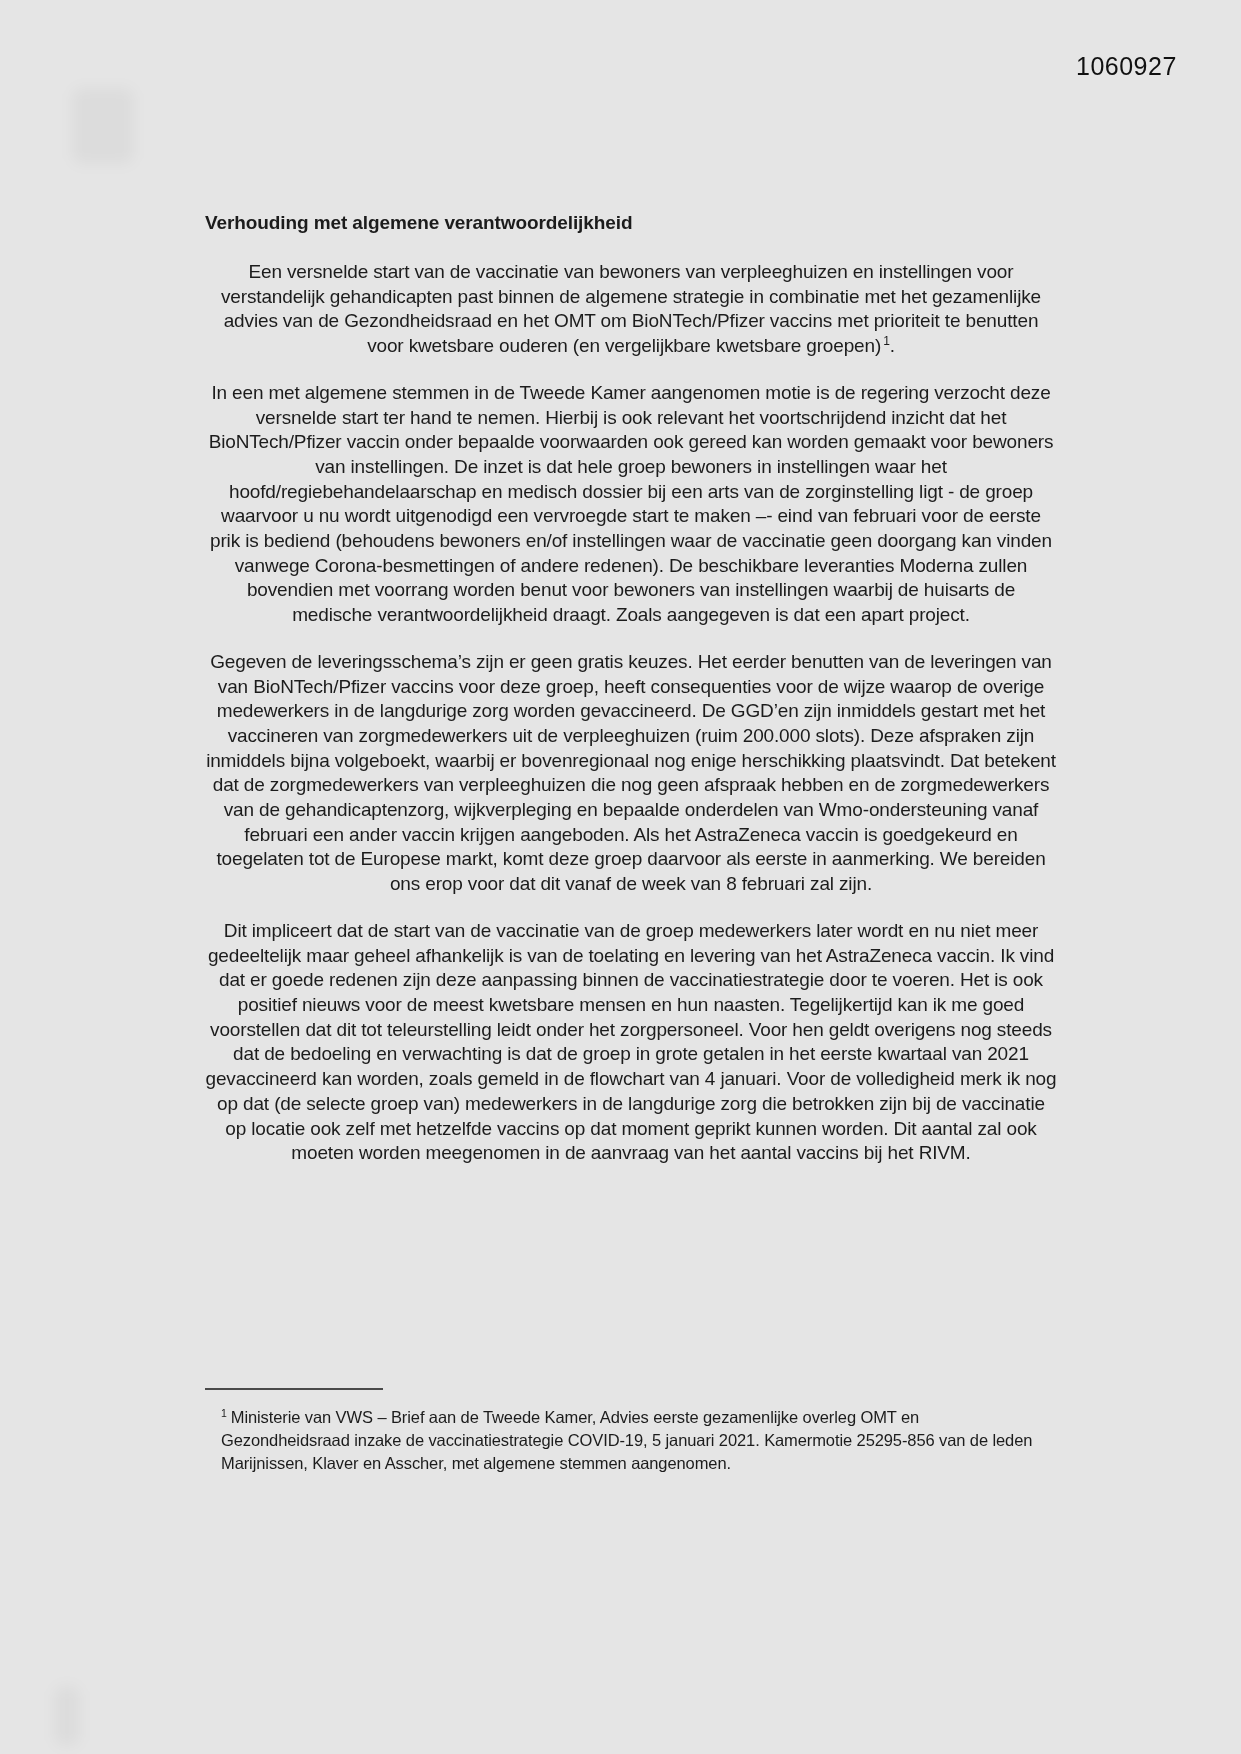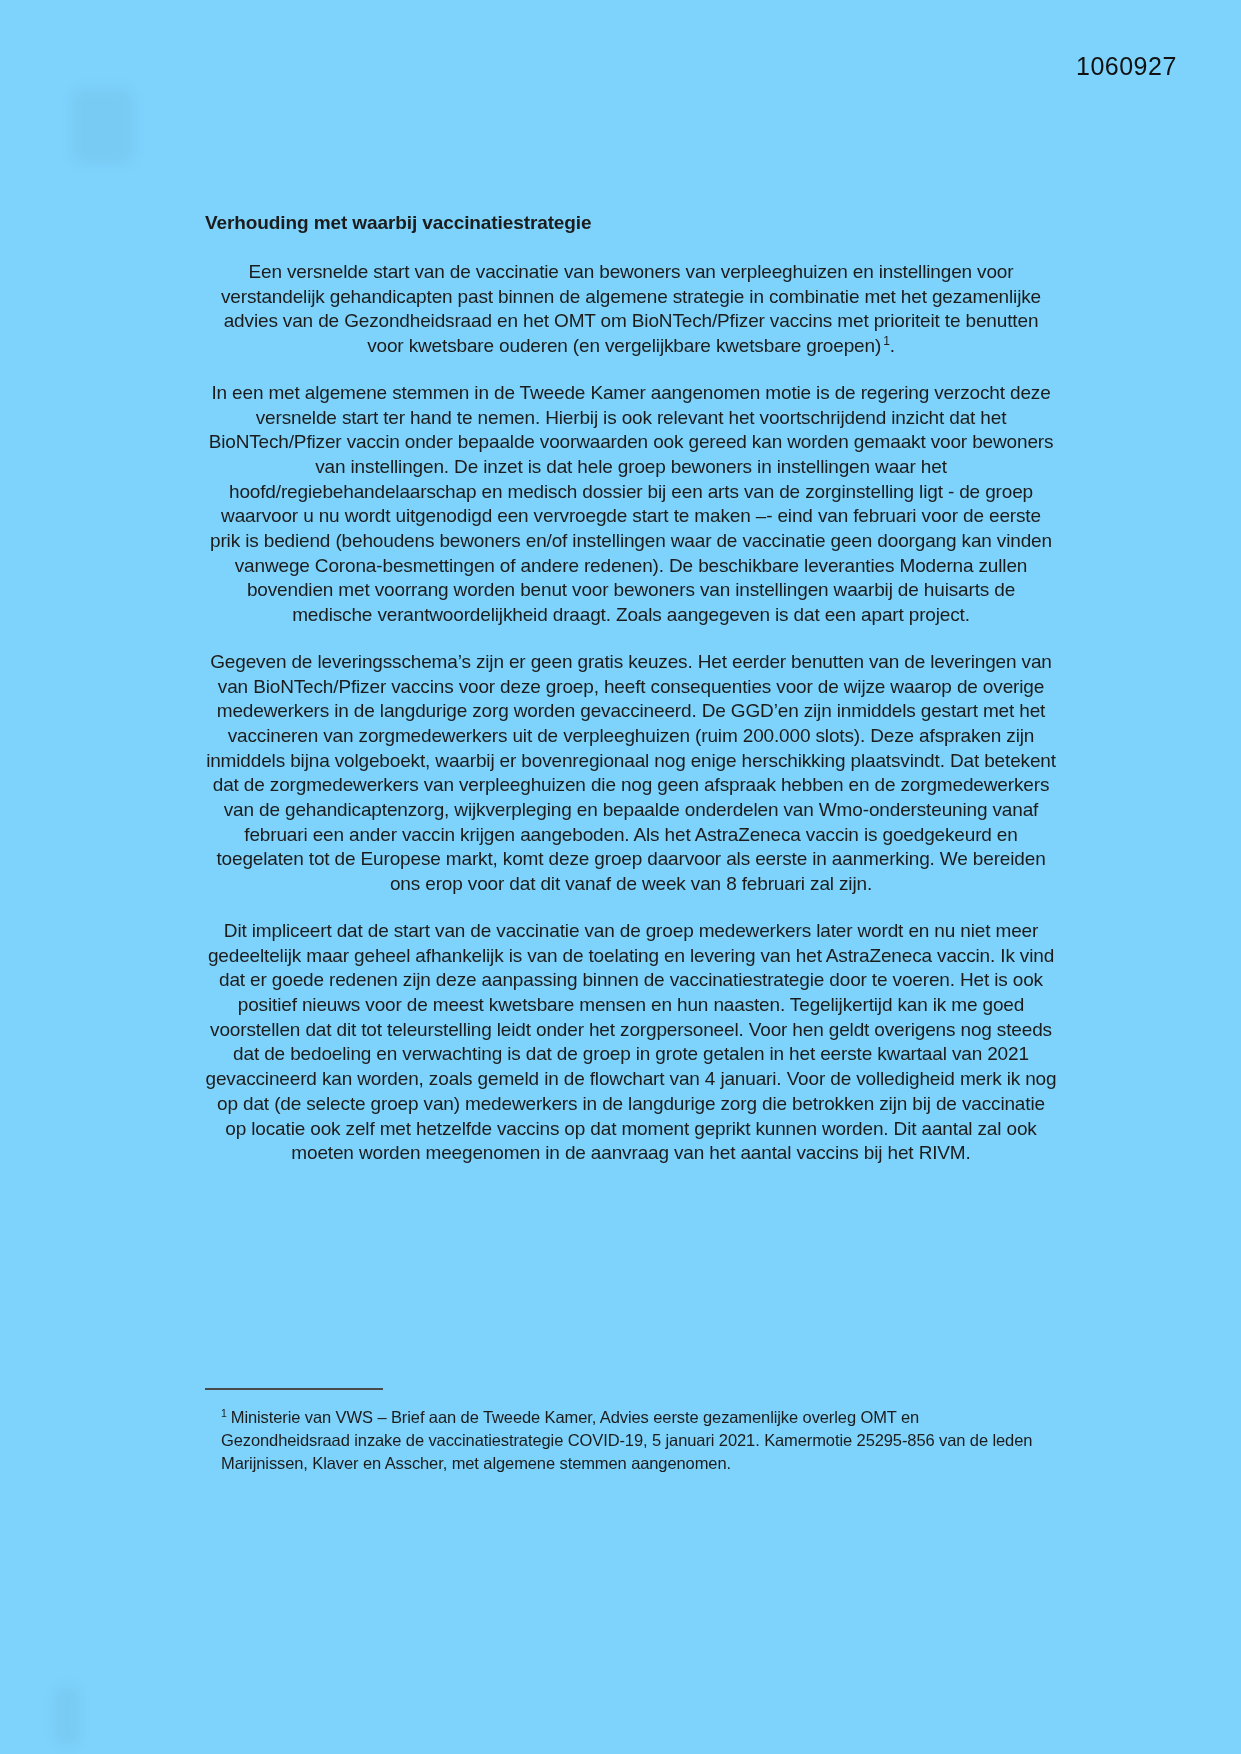--- a/index.html
+++ b/index.html
@@ -82,30 +82,30 @@
   .footnote .fnmark {
     font-size: 10.5px;
     vertical-align: super;
     line-height: 0;
     margin-right: 4px;
   }
 </style>
 </head>
 <body>
 
-<div class="page" style="color: rgb(28, 28, 28); background: #7dd3fc;">
+<div class="page" style="color: rgb(28, 28, 28); background: #e5e5e5;">
 
   <div class="scan-artifact artifact-1"></div>
   <div class="scan-artifact artifact-2"></div>
 
   <div class="doc-number">1060927</div>
 
   <main class="body-column">
 
-    <h1 class="heading">Verhouding met waarbij vaccinatiestrategie</h1>
+    <h1 class="heading">Verhouding met algemene verantwoordelijkheid</h1>
 
     <p class="para"><span>Een versnelde start van de vaccinatie van bewoners van verpleeghuizen en instellingen voor verstandelijk gehandicapten past binnen de algemene strategie in combinatie met het gezamenlijke advies van de Gezondheidsraad en het OMT om BioNTech/Pfizer vaccins met prioriteit te benutten voor kwetsbare ouderen (en vergelijkbare kwetsbare groepen)</span><sup class="fnref">1</sup><span>.</span></p>
 
     <p class="para">In een met algemene stemmen in de Tweede Kamer aangenomen motie is de regering verzocht deze versnelde start ter hand te nemen. Hierbij is ook relevant het voortschrijdend inzicht dat het BioNTech/Pfizer vaccin onder bepaalde voorwaarden ook gereed kan worden gemaakt voor bewoners van instellingen. De inzet is dat hele groep bewoners in instellingen waar het hoofd/regiebehandelaarschap en medisch dossier bij een arts van de zorginstelling ligt -  de groep waarvoor u nu wordt uitgenodigd een vervroegde start te maken –- eind van februari voor de eerste prik is bediend (behoudens bewoners en/of instellingen waar de vaccinatie geen doorgang kan vinden vanwege Corona-besmettingen of andere redenen). De beschikbare leveranties Moderna zullen bovendien met voorrang worden benut voor bewoners van instellingen waarbij de huisarts de medische verantwoordelijkheid draagt. Zoals aangegeven is dat een apart project.</p>
 
     <p class="para">Gegeven de leveringsschema’s zijn er geen gratis keuzes. Het eerder benutten van de leveringen van van BioNTech/Pfizer vaccins voor deze groep, heeft consequenties voor de wijze waarop de overige medewerkers in de langdurige zorg worden gevaccineerd. De GGD’en zijn inmiddels gestart met het vaccineren van zorgmedewerkers uit de verpleeghuizen (ruim 200.000 slots). Deze afspraken zijn inmiddels bijna volgeboekt, waarbij er bovenregionaal nog enige herschikking plaatsvindt. Dat betekent dat de zorgmedewerkers van verpleeghuizen die nog geen afspraak hebben en de zorgmedewerkers van de gehandicaptenzorg, wijkverpleging en bepaalde onderdelen van Wmo-ondersteuning vanaf februari een ander vaccin krijgen aangeboden. Als het AstraZeneca vaccin is goedgekeurd en toegelaten tot de Europese markt, komt deze groep daarvoor als eerste in aanmerking. We bereiden ons erop voor dat dit vanaf de week van 8 februari zal zijn.</p>
 
     <p class="para">Dit impliceert dat de start van de vaccinatie van de groep medewerkers later wordt en nu niet meer gedeeltelijk maar geheel afhankelijk is van de toelating en levering van het AstraZeneca vaccin. Ik vind dat er goede redenen zijn deze aanpassing binnen de vaccinatiestrategie door te voeren. Het is ook positief nieuws voor de meest kwetsbare mensen en hun naasten. Tegelijkertijd kan ik me goed voorstellen dat dit tot teleurstelling leidt onder het zorgpersoneel. Voor hen geldt overigens nog steeds dat de bedoeling en verwachting is dat de groep in grote getalen in het eerste kwartaal van 2021 gevaccineerd kan worden, zoals gemeld in de flowchart van 4 januari. Voor de volledigheid merk ik nog op dat (de selecte groep van) medewerkers in de langdurige zorg die betrokken zijn bij de vaccinatie op locatie ook zelf met hetzelfde vaccins op dat moment geprikt kunnen worden. Dit aantal zal ook moeten worden meegenomen in de aanvraag van het aantal vaccins bij het RIVM.</p>
 
   </main>

